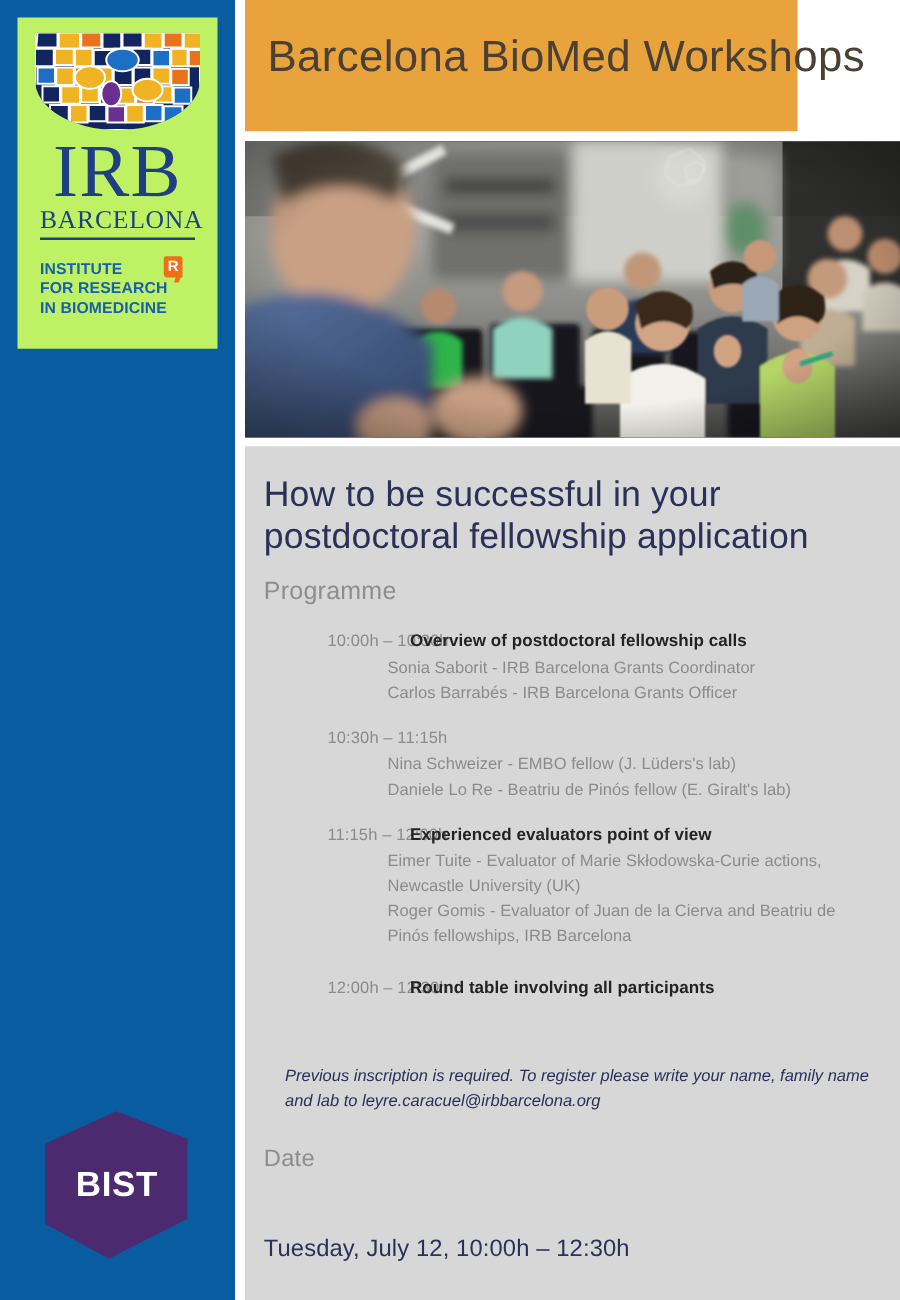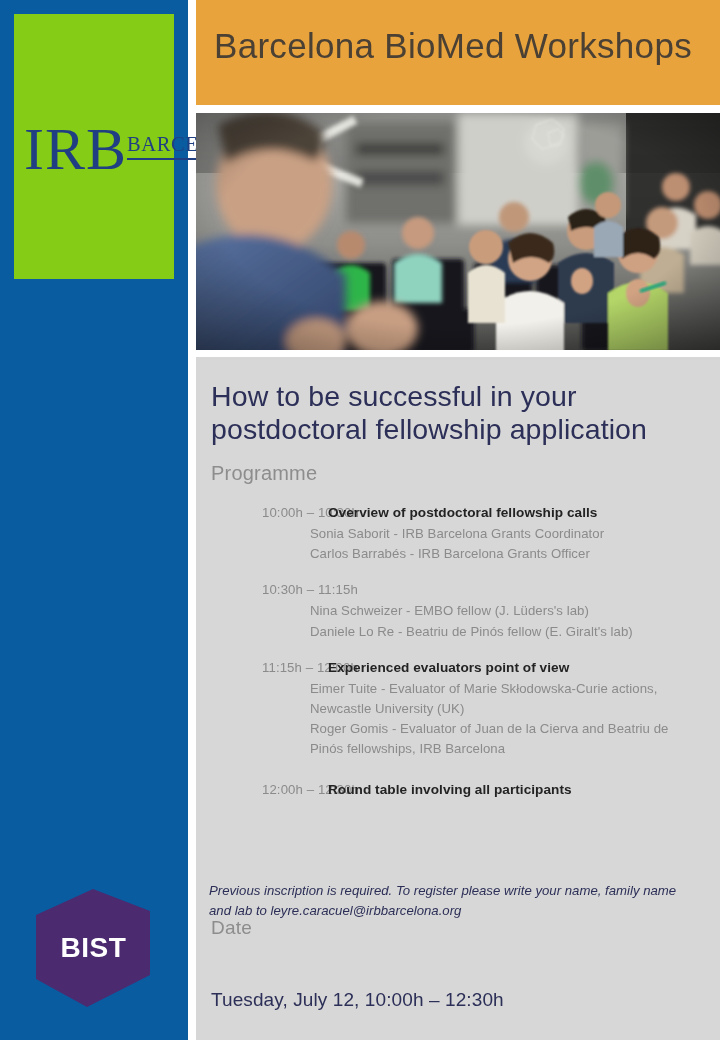--- a/index.html
+++ b/index.html
@@ -33,25 +33,25 @@
     background: #0a5ca0;
   }
 
   
   .logo-card {
     position: absolute;
     left: 14px;
     top: 14px;
     width: 160px;
     height: 265px;
-    background: #84cc16;
+    background: #bef264;
     box-sizing: border-box;
     padding: 12px 10px 10px 10px;
     display: flex;
-    flex-direction: row;
+    flex-direction: column;
     align-items: center;
   }
 
   .mosaic-wrap {
     width: 132px;
     height: 78px;
     position: relative;
     overflow: hidden;
   }
   .mosaic-svg { display: block; }
@@ -149,21 +149,21 @@
     left: 196px;
     top: 0;
     width: 524px;
     height: 1040px;
   }
 
   .header-band {
     position: absolute;
     left: 0;
     top: 0;
-    width: 524px;
+    width: 442px;
     height: 105px;
     background: #e8a33d;
   }
   .header-title {
     position: absolute;
     left: 18px;
     top: 26px;
     font-family: "Liberation Sans", sans-serif;
     font-weight: 300;
     font-size: 35px;
@@ -256,28 +256,27 @@
   }
   .prog-speaker {
     font-size: 13.2px;
     color: #8b8b8b;
     line-height: 1.53;
     letter-spacing: 0.05px;
   }
 
   .note {
     position: absolute;
-    left: 13px;
+    left: 32px;
     top: 494px;
     width: 484px;
     font-size: 13.2px;
     font-style: italic;
     color: #2c2f57;
     line-height: 1.5;
-    margin-top: 30px;
   }
 
   .details {
     position: absolute;
     left: 15px;
     top: 560px;
     width: 500px;
   }
   .detail-row {
     display: flex;
@@ -365,20 +364,25 @@
           <ellipse cx="70" cy="22" rx="13" ry="9" fill="#1c6fc4"></ellipse>
           <ellipse cx="44" cy="36" rx="12" ry="9" fill="#f0b323"></ellipse>
           <ellipse cx="61" cy="49" rx="8" ry="10" fill="#6a2f8f"></ellipse>
           <ellipse cx="90" cy="46" rx="12" ry="9" fill="#f0b323"></ellipse>
         </g>
       </svg>
     </div>
     <div class="irb-word">IRB</div>
     <div class="barcelona-word">BARCELONA</div>
     <div class="institute-block">
+      <div class="institute-lines">
+        <div>INSTITUTE</div>
+        <div>FOR RESEARCH</div>
+        <div>IN BIOMEDICINE</div>
+      </div>
       <div class="r-mark">R</div>
     </div>
   </div>
 
   <div class="bist-logo">
     <svg width="123" height="118" viewBox="0 0 123 118">
       <polygon points="61,0 118,22 118,86 55,118 4,90 4,26" fill="#4b2a70"></polygon>
     </svg>
     <div class="bist-label">BIST</div>
   </div>

